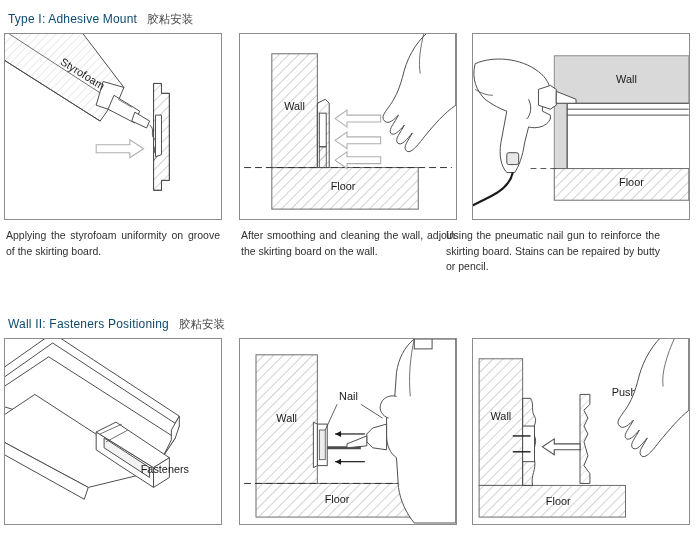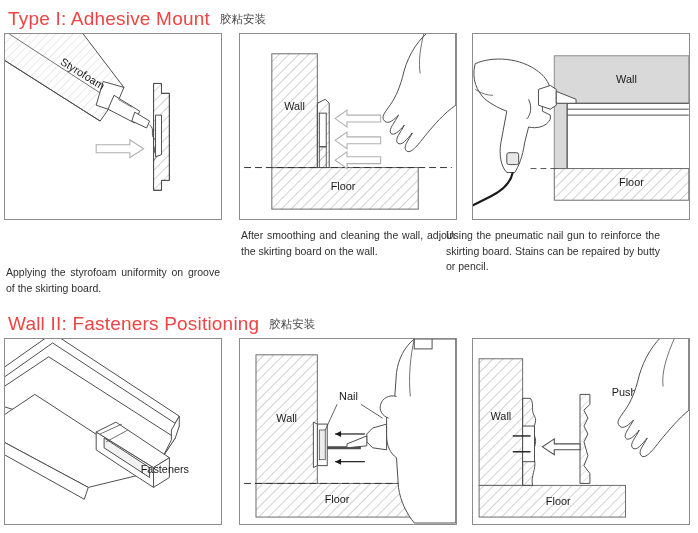--- a/index.html
+++ b/index.html
@@ -10,24 +10,24 @@
     color:#231f20;
     position:relative;
     overflow:hidden;
   }
   .section{position:absolute;left:0;width:698px;}
   #section-1{top:0;}
   #section-2{top:305px;}
 
   .heading-row{position:absolute;left:8px;top:8px;display:flex;align-items:flex-end;gap:10px;}
   .heading-en{
-    font-size:19px;
+    font-size:12px;
     font-weight:400;
     letter-spacing:.2px;
-    color:#ef4444;
+    color:#0c4a6e;
     line-height:22px;
     white-space:nowrap;
   }
   .heading-cn{
     font-size:11.5px;
     color:#4a4a4a;
     line-height:20px;
     white-space:nowrap;
     padding-bottom:1px;
     text-align:right;
@@ -49,21 +49,21 @@
 
   .caption{
     position:absolute;
     width:214px;
     font-size:10.5px;
     line-height:15.5px;
     color:#2f2f2f;
     text-align:justify;
     text-justify:inter-word;
   }
-  .caption.c1{left:6px;top:228px;margin-top:37px;}
+  .caption.c1{left:6px;top:228px;}
   .caption.c2{left:241px;top:228px;}
   .caption.c3{left:446px;top:228px;}
 
   
   text{font-family:"Liberation Sans", sans-serif;fill:#1a1a1a;}
   .lbl{font-size:11px;}
 </style>
 </head>
 <body>
 

